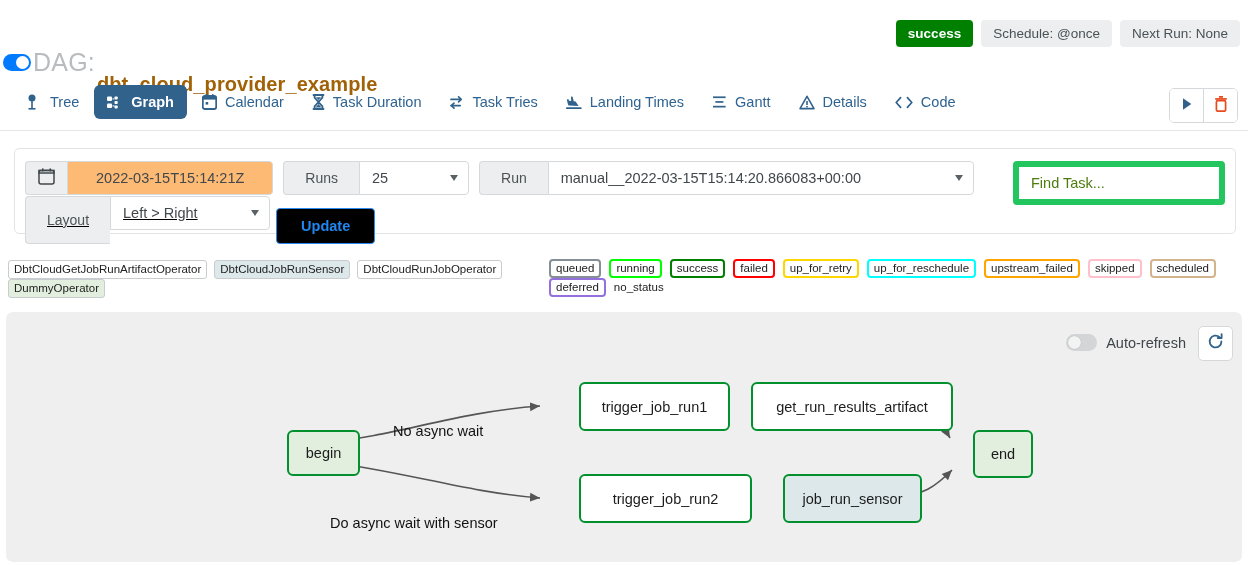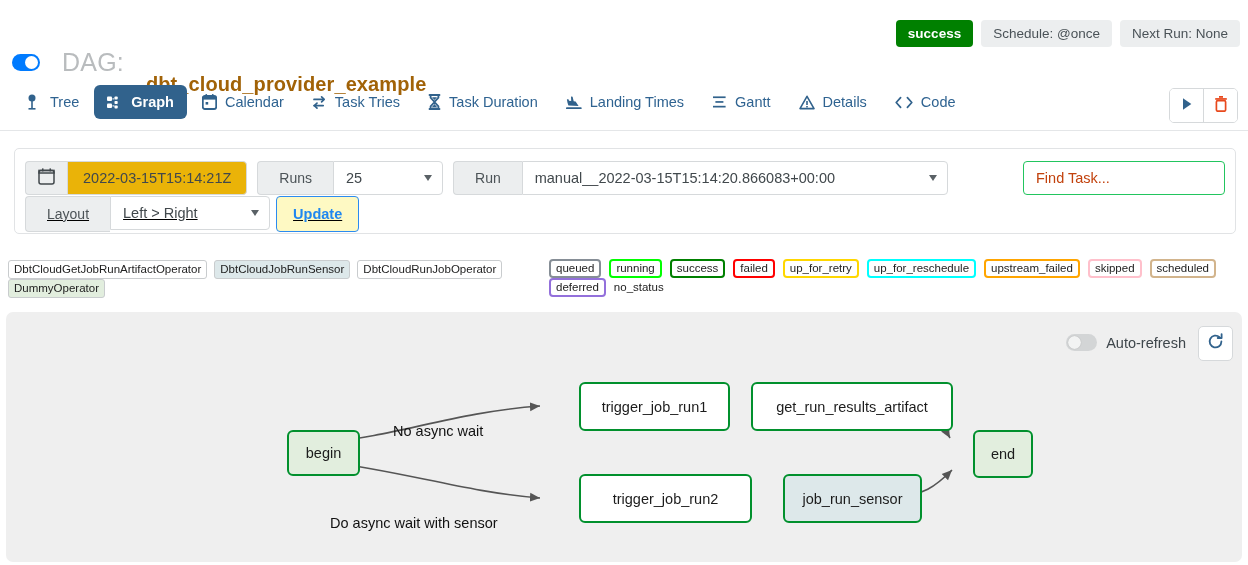--- a/index.html
+++ b/index.html
@@ -13,22 +13,22 @@
     width: 1248px; height: 565px;
     overflow: hidden;
     background: #fff;
   }
 
   
   .header {
     position: absolute; left: 0; top: 0; width: 1248px; height: 72px;
   }
   .dag-title-wrap {
-    position: absolute; left: 12px; top: 28px;
-    display: flex; align-items: center; gap: 22px;
+    position: absolute; left: 3px; top: 28px;
+    display: flex; align-items: center; gap: 2px;
   }
   .toggle-pill {
     width: 28px; height: 17px; border-radius: 9px;
     background: #007bff; position: relative; flex: 0 0 auto;
   }
   .toggle-pill::after {
     content: ""; position: absolute; right: 2px; top: 2px;
     width: 13px; height: 13px; border-radius: 50%; background: #fff;
   }
   .dag-label {
@@ -84,50 +84,50 @@
 
   .ig { display: flex; align-items: stretch; }
   .ig-addon {
     display: flex; align-items: center; justify-content: center;
     background: #eceeef; border: 1px solid #d6d9db;
     font-size: 14px; color: #4c5357; padding: 0 21px;
   }
   .ig-addon.left { border-radius: 4px 0 0 4px; border-right: none; }
   .ig-field {
     display: flex; align-items: center;
-    background: #eab308; border: 1px solid #d6d9db;
-    font-size: 14.5px; color: #41484c; padding: 0 15px;
+    background: #fdba74; border: 1px solid #d6d9db;
+    font-size: 14.5px; color: #41484c; padding: 0 28px;
     white-space: nowrap;
   }
   .ig-field.rounded-r { border-radius: 0 4px 4px 0; }
   .sel {
     display: flex; align-items: center; gap: 14px;
     background: #fff; border: 1px solid #d6d9db;
     font-size: 14.5px; color: #41484c; padding: 0 10px 0 12px;
     white-space: nowrap;
   }
   .sel.rounded-r { border-radius: 0 4px 4px 0; }
   .caret {
     width: 0; height: 0; border-left: 4.5px solid transparent; border-right: 4.5px solid transparent;
     border-top: 6px solid #5a6166; margin-left: auto;
   }
   .cal-addon { padding: 0 12px; }
 
   .btn-update {
     display: flex; align-items: center; justify-content: center;
     border: 1px solid #2b8bf0; border-radius: 4px; color: #1f87f0;
-    background: #fef9c3; font-size: 14.5px; font-weight: 600; padding: 0 16px;
-    margin-left: 6px; cursor: pointer;
+    background: #000000; font-size: 14.5px; font-weight: 600; padding: 0 24px;
+    margin-left: 6px; cursor: pointer; margin-top: 12px;
   }
   .findtask {
     position: absolute; right: 10px; top: 12px;
     width: 176px; height: 32px;
-    border: 1px solid #22c55e; border-radius: 4px; background: #fff;
+    border: 6px solid #22c55e; border-radius: 4px; background: #fff;
     display: flex; align-items: center; padding: 0 12px;
-    font-size: 14.5px; color: #c2410c;
+    font-size: 14.5px; color: #4d7c0f;
   }
 
   
   .legend { position: absolute; left: 0; top: 258px; width: 1248px; height: 50px; }
   .legend-row { position: absolute; display: flex; align-items: center; }
   .lg-op {
     font-size: 11.5px; color: #222; border: 1px solid #c9ccce;
     border-radius: 3px; padding: 2px 5px; margin-right: 7px;
     background: #fff; white-space: nowrap; line-height: 13px;
   }
@@ -233,37 +233,37 @@
               <rect x="3.4" y="0" width="1.7" height="3.4" rx=".7" fill="#31628c"></rect>
               <rect x="9.9" y="0" width="1.7" height="3.4" rx=".7" fill="#31628c"></rect>
               <rect x="3.6" y="8" width="2.6" height="2.6" fill="#31628c"></rect>
             </svg>
         </span>
         <span>Calendar</span>
       </div>
 
       <div class="tab">
         <span>
-          <svg width="15" height="15" viewBox="0 0 15 15">
-              <path d="M2 4.4h9.2M2 10.6h9.2" fill="none" stroke="#31628c" stroke-width="1.7" stroke-linecap="round"></path>
-              <path d="M9.6 1.9l2.6 2.5-2.6 2.5M5 8.1L2.4 10.6 5 13.1" fill="none" stroke="#31628c" stroke-width="1.7" stroke-linecap="round" stroke-linejoin="round"></path>
-            </svg>
-        </span>
-        <span>Task Tries</span>
-      </div>
-
-      <div class="tab">
-        <span>
           <svg width="13" height="16" viewBox="0 0 13 16">
               <path d="M1.5 1h10M1.5 15h10M2.6 1v2.6L6.5 8l-3.9 4.4V15M10.4 1v2.6L6.5 8l3.9 4.4V15" fill="none" stroke="#31628c" stroke-width="1.8" stroke-linecap="round"></path>
               <path d="M4 3.3h5L6.5 6z" fill="#31628c"></path>
               <path d="M3.6 13.4h5.8L6.5 10z" fill="#31628c"></path>
             </svg>
         </span>
         <span>Task Duration</span>
+      </div>
+
+      <div class="tab">
+        <span>
+          <svg width="15" height="15" viewBox="0 0 15 15">
+              <path d="M2 4.4h9.2M2 10.6h9.2" fill="none" stroke="#31628c" stroke-width="1.7" stroke-linecap="round"></path>
+              <path d="M9.6 1.9l2.6 2.5-2.6 2.5M5 8.1L2.4 10.6 5 13.1" fill="none" stroke="#31628c" stroke-width="1.7" stroke-linecap="round" stroke-linejoin="round"></path>
+            </svg>
+        </span>
+        <span>Task Tries</span>
       </div>
 
       <div class="tab">
         <span>
           <svg width="16" height="15" viewBox="0 0 16 15">
               <path d="M.8 13.2h14" stroke="#31628c" stroke-width="1.8" stroke-linecap="round"></path>
               <path d="M2.4 10.6l10.2 .3-3-4.4-1.9-.2-1.1-4.6-1.6-.1.2 4.4-2.1-.2L2.2 4 .9 4.4l.6 3.3z" fill="#31628c"></path>
             </svg>
         </span>
         <span>Landing Times</span>

